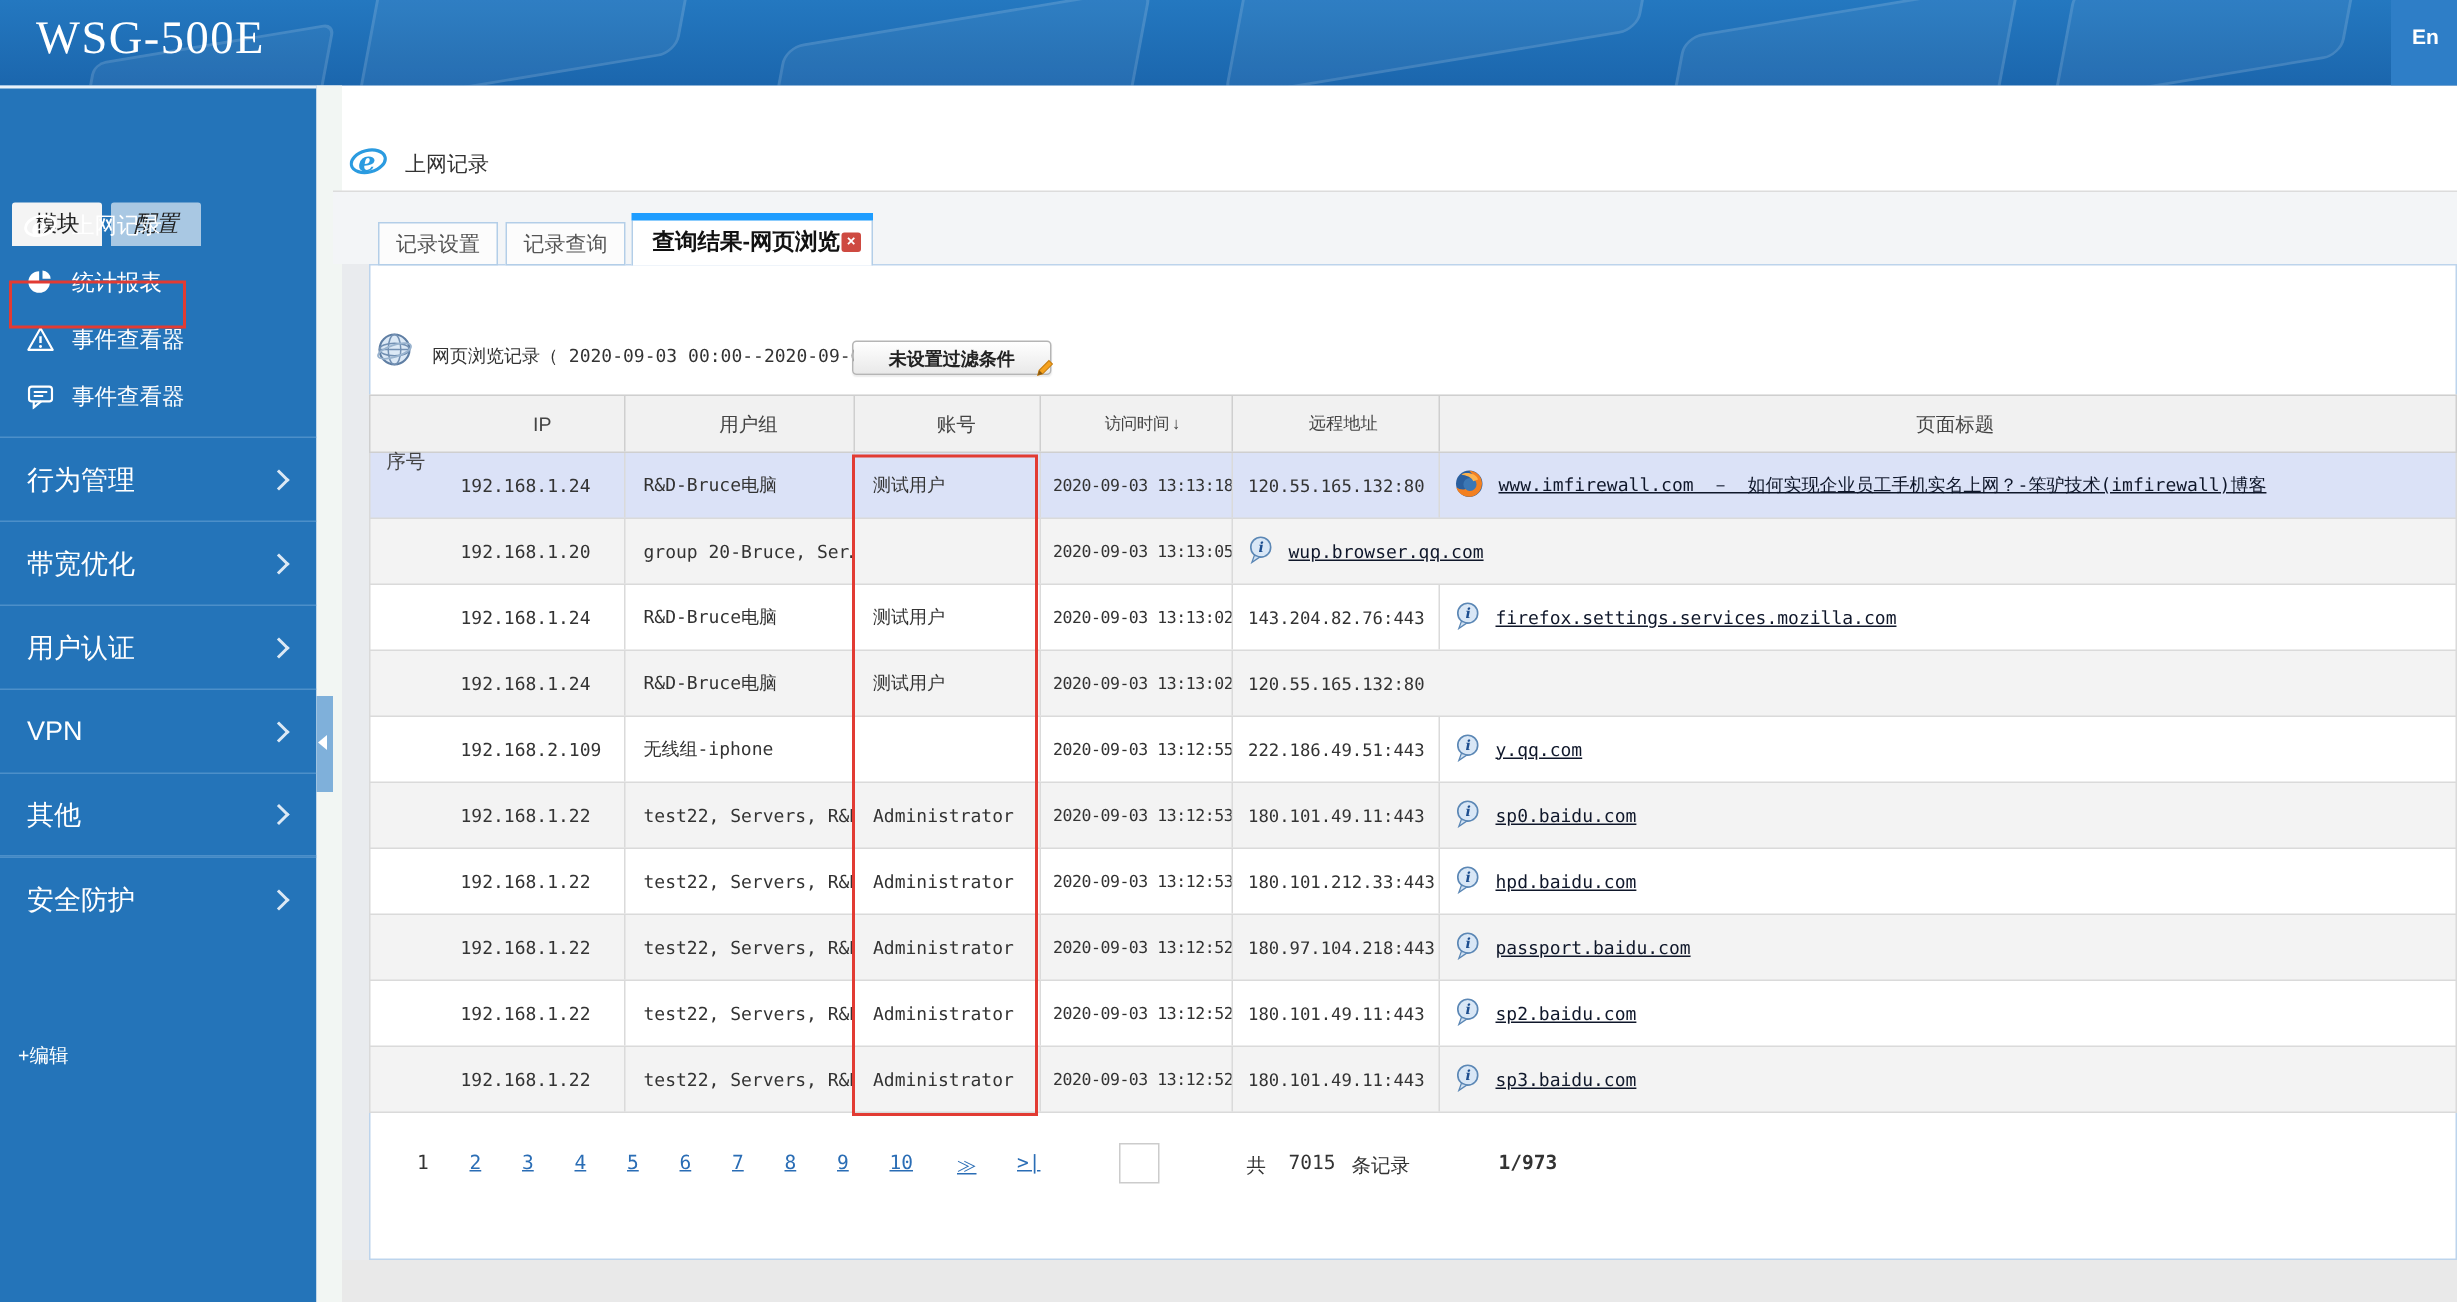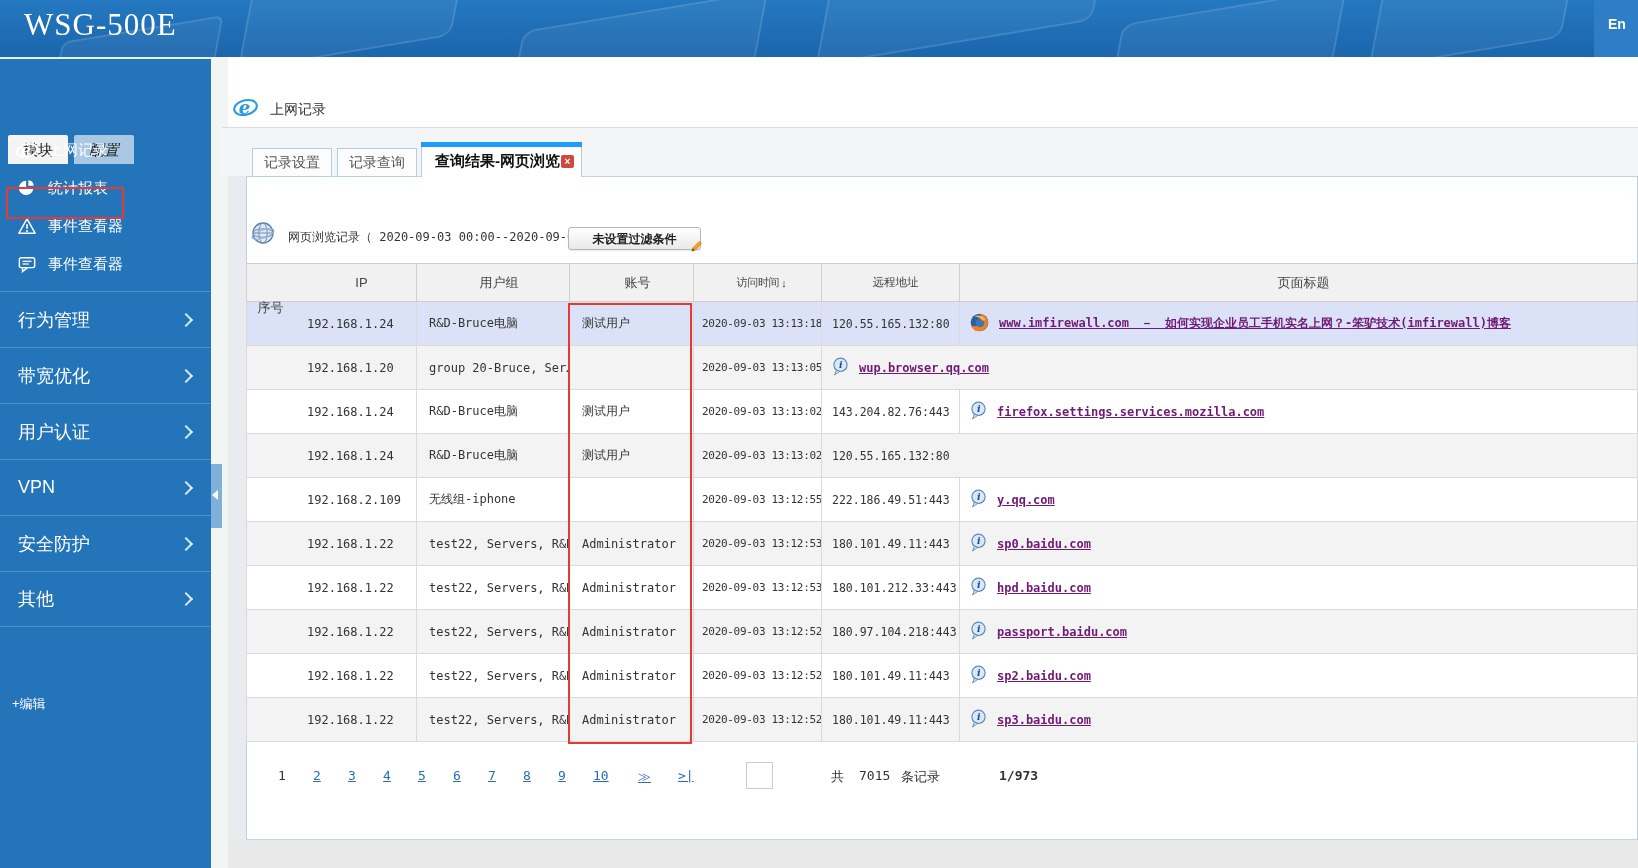--- a/index.html
+++ b/index.html
@@ -94,21 +94,21 @@
       font-size:12px;color:#333;font-family:"DejaVu Sans Mono","Liberation Mono",monospace;
       overflow:hidden;white-space:nowrap;}
   .tc:last-child{border-right:none;}
   .c0{width:48px;margin-top:44px;}
   .c1{width:122px;padding-left:12px;}
   .c2{width:153px;padding-left:12px;}
   .c3{width:124px;padding-left:12px;}
   .c4{width:128px;padding-left:8px;font-size:11px;letter-spacing:-.3px;}
   .c5{width:138px;padding-left:10px;font-size:11.5px;}
   .c6{flex:1;padding-left:10px;}
-  .tlink{color:#701a75;text-decoration:underline;margin-left:10px;font-size:12px;cursor:pointer;font-weight:bold;}
+  .tlink{color:#0f172a;text-decoration:underline;margin-left:10px;font-size:12px;cursor:pointer;}
   .sortArrow{font-size:11px;color:#333;margin-left:2px;}
   .anno-table{position:absolute;left:568px;top:303px;width:124px;height:441px;border:2px solid #e23b33;
               box-sizing:border-box;z-index:5;pointer-events:none;}
   
   .pager{position:absolute;left:246px;top:760px;width:1150px;height:32px;}
   .pg{position:absolute;top:8px;font-size:13px;font-family:"DejaVu Sans Mono","Liberation Mono",monospace;}
   .pg.link{color:#2a6db5;text-decoration:underline;cursor:pointer;}
   .pg.current{color:#333;}
   .jump{position:absolute;left:500px;top:2px;width:27px;height:27px;border:1px solid #ccc;background:#fff;
         box-sizing:border-box;text-align:center;font-size:13px;}
@@ -187,26 +187,26 @@
         <span class="chev right"></span>
       </div>
       <div class="side-section">
         <span>用户认证</span>
         <span class="chev right"></span>
       </div>
       <div class="side-section">
         <span>VPN</span>
         <span class="chev right"></span>
       </div>
+      <div class="side-section last">
+        <span>其他</span>
+        <span class="chev right"></span>
+      </div>
       <div class="side-section">
         <span>安全防护</span>
-        <span class="chev right"></span>
-      </div>
-      <div class="side-section last">
-        <span>其他</span>
         <span class="chev right"></span>
       </div>
     </div>
   <div class="side-edit">+编辑</div>
 </div>
 <div class="anno-side"></div>
 <div class="collapse-handle">
     <span class="tri"></span>
   </div>
 

